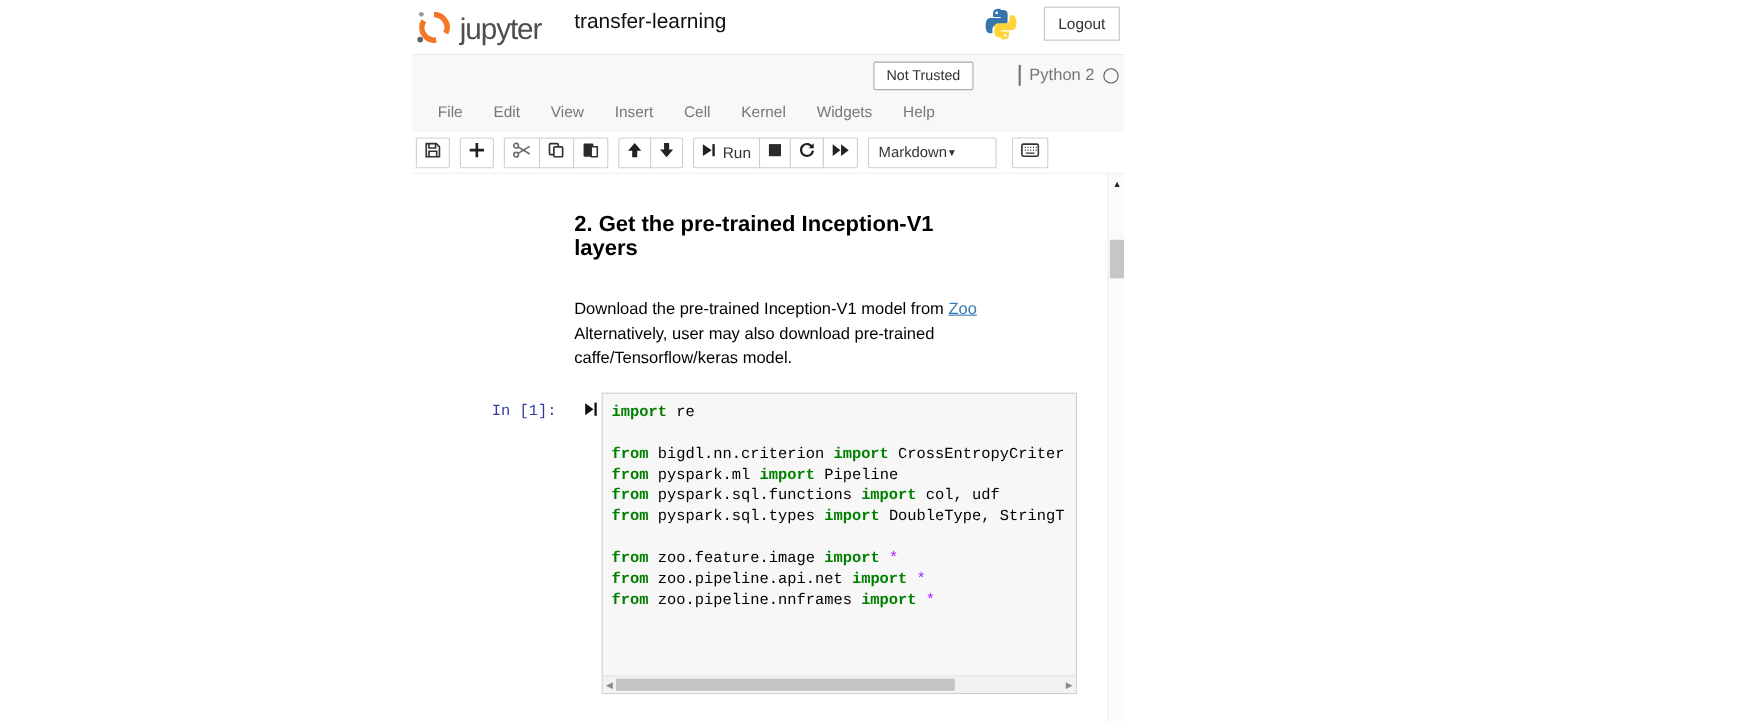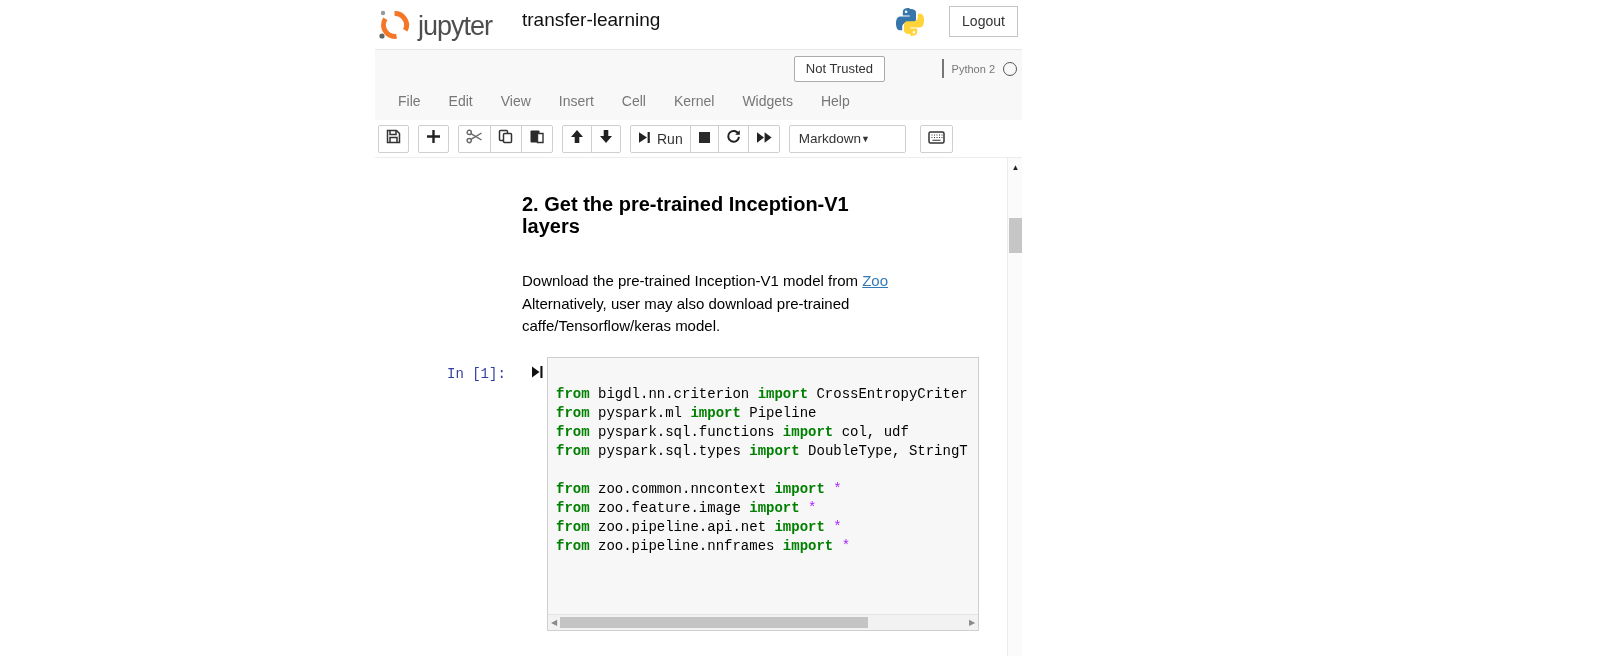--- a/index.html
+++ b/index.html
@@ -19,21 +19,21 @@
     font-size:14px; color:#333; text-align:center; line-height:29px; cursor:pointer; }
 
   
   .navband { position:absolute; left:0; top:49px; width:647px; height:71px;
     background:#f8f8f8; border-top:1px solid #e7e7e7; }
   .not-trusted { position:absolute; top:6px; right:137px; height:26px;
     background:#fff; border:1px solid #ababab; border-radius:2px;
     font-size:13px; color:#333; padding:0 11px; line-height:24px; cursor:default; }
   .kernel-ind { position:absolute; top:9px; right:5px; display:flex; align-items:center; gap:8px; }
   .kernel-sep { width:2px; height:19px; background:#777; }
-  .kernel-name { font-size:11px; color:#777; }
+  .kernel-name { font-size:15px; color:#777; }
   .kernel-circle { width:14px; height:14px; border:1.6px solid #555; border-radius:50%; background:transparent; }
   .menurow { position:absolute; left:9px; top:37px; height:30px; display:flex; }
   .menu-item { font-size:14px; color:#777; padding:0 14px; line-height:28px; cursor:pointer; }
 
   
   .toolbar { position:absolute; left:0; top:120px; width:647px; height:38px; background:#fff;
     border-bottom:1px solid #ededed; display:flex; align-items:center; padding-left:3px; }
   .tgroup { display:flex; margin-right:9px; }
   .tbtn { height:28px; min-width:29px; background:#fff; border:1px solid #cfcfcf; border-radius:2px;
     display:flex; align-items:center; justify-content:center; padding:0 7px; cursor:pointer; color:#333; }
@@ -240,27 +240,27 @@
 
     <div class="prompt">In [1]:</div>
     <div class="runcell">
       <svg width="13" height="14" viewBox="0 0 13 14">
             <path d="M1 1.5 8.5 7 1 12.5z" fill="#111"></path>
             <rect x="9.4" y="1" width="2.1" height="12" fill="#111"></rect>
           </svg>
     </div>
     <div class="code-box">
       <div class="code-lines">
+            <div class="cm-line"><span class="cm-kw">import</span><span> re</span></div>
             <div class="cm-line">&nbsp;</div>
             <div class="cm-line"><span class="cm-kw">from</span><span> bigdl.nn.criterion </span><span class="cm-kw">import</span><span> CrossEntropyCriter</span></div>
             <div class="cm-line"><span class="cm-kw">from</span><span> pyspark.ml </span><span class="cm-kw">import</span><span> Pipeline</span></div>
             <div class="cm-line"><span class="cm-kw">from</span><span> pyspark.sql.functions </span><span class="cm-kw">import</span><span> col, udf</span></div>
             <div class="cm-line"><span class="cm-kw">from</span><span> pyspark.sql.types </span><span class="cm-kw">import</span><span> DoubleType, StringT</span></div>
             <div class="cm-line">&nbsp;</div>
-            <div class="cm-line"><span class="cm-kw">from</span><span> zoo.common.nncontext </span><span class="cm-kw">import</span><span> </span><span class="cm-op">*</span></div>
             <div class="cm-line"><span class="cm-kw">from</span><span> zoo.feature.image </span><span class="cm-kw">import</span><span> </span><span class="cm-op">*</span></div>
             <div class="cm-line"><span class="cm-kw">from</span><span> zoo.pipeline.api.net </span><span class="cm-kw">import</span><span> </span><span class="cm-op">*</span></div>
             <div class="cm-line"><span class="cm-kw">from</span><span> zoo.pipeline.nnframes </span><span class="cm-kw">import</span><span> </span><span class="cm-op">*</span></div>
           </div>
       <div class="hscroll">
         <div class="hs-arrow hs-left">◀</div>
         <div class="hthumb"></div>
         <div class="hs-arrow hs-right">▶</div>
       </div>
     </div>

